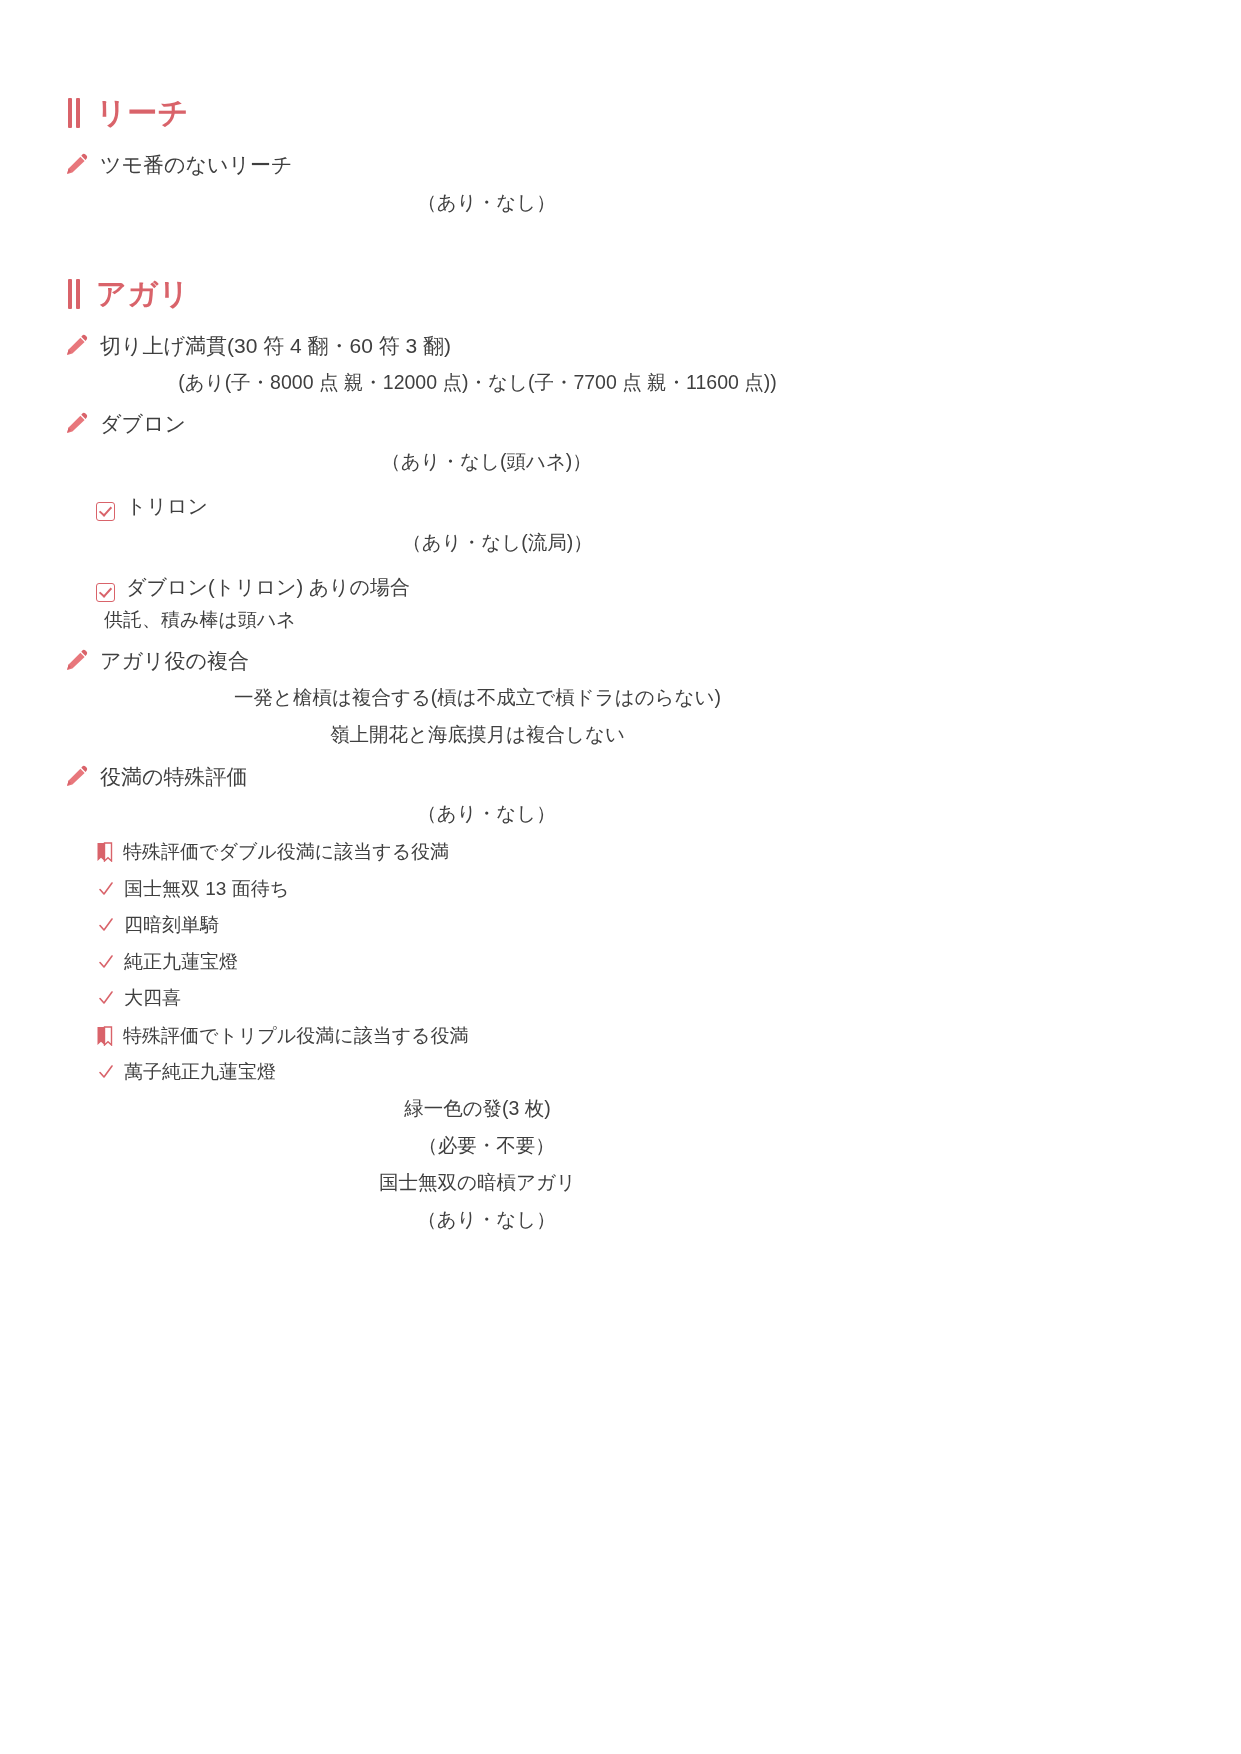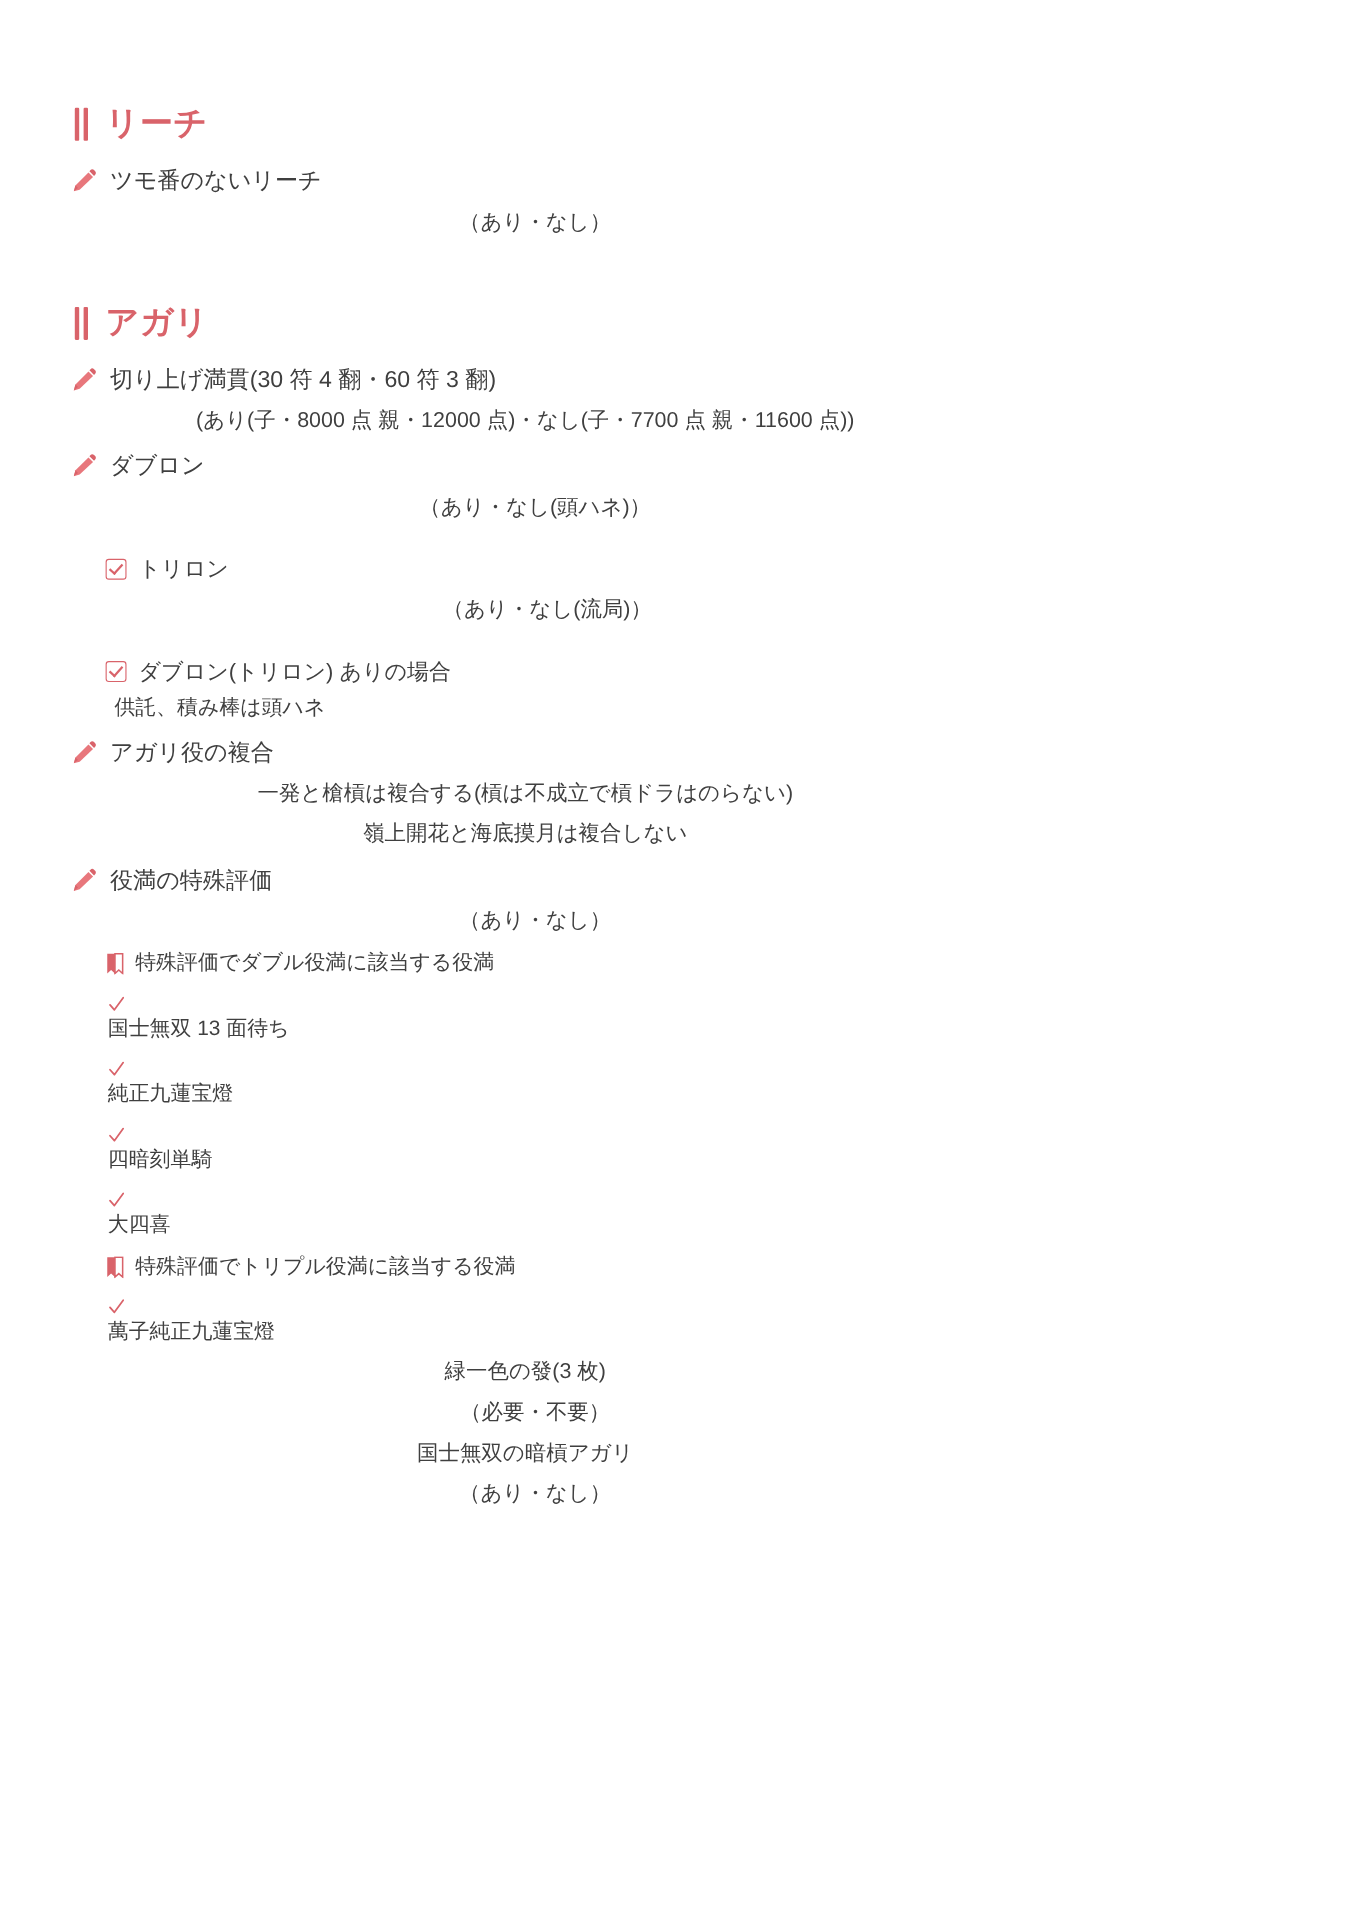--- a/index.html
+++ b/index.html
@@ -83,22 +83,22 @@
   }
   .pencil-label {
     font-size: 21px;
     line-height: 1.5;
     color: #3f3f3f;
   }
 
   
   .check-item {
     display: flex;
-    align-items: flex-start;
-    margin: 26px 0 2px 36px;
+    align-items: flex-end;
+    margin: 14px 0 2px 36px;
   }
   .check-box {
     flex: 0 0 auto;
     width: 19px;
     height: 19px;
     margin-right: 11px;
     margin-top: 5px;
     border: 1.6px solid #d9636a;
     border-radius: 3px;
     position: relative;
@@ -138,21 +138,20 @@
     font-size: 19px;
     line-height: 1.5;
     color: #3f3f3f;
   }
 
   
   .tick-item {
     display: flex;
     align-items: flex-start;
     margin: 8px 0 2px 38px;
-    flex-direction: column;
   }
   .tick-icon {
     flex: 0 0 auto;
     width: 16px;
     height: 18px;
     margin-right: 10px;
     margin-top: 5px;
   }
   .tick-label {
     font-size: 19px;
@@ -287,30 +286,30 @@
     </span>
     <span class="tick-label">国士無双 13 面待ち</span>
   </div>
 
   <div class="tick-item">
     <span class="tick-icon">
       <svg viewBox="0 0 16 18" width="16" height="18" aria-hidden="true">
         <path d="M2 9.5 L6 14 L14 3" fill="none" stroke="#d9636a" stroke-width="1.6" stroke-linecap="round" stroke-linejoin="round"></path>
       </svg>
     </span>
+    <span class="tick-label">四暗刻単騎</span>
+  </div>
+
+  <div class="tick-item">
+    <span class="tick-icon">
+      <svg viewBox="0 0 16 18" width="16" height="18" aria-hidden="true">
+        <path d="M2 9.5 L6 14 L14 3" fill="none" stroke="#d9636a" stroke-width="1.6" stroke-linecap="round" stroke-linejoin="round"></path>
+      </svg>
+    </span>
     <span class="tick-label">純正九蓮宝燈</span>
-  </div>
-
-  <div class="tick-item">
-    <span class="tick-icon">
-      <svg viewBox="0 0 16 18" width="16" height="18" aria-hidden="true">
-        <path d="M2 9.5 L6 14 L14 3" fill="none" stroke="#d9636a" stroke-width="1.6" stroke-linecap="round" stroke-linejoin="round"></path>
-      </svg>
-    </span>
-    <span class="tick-label">四暗刻単騎</span>
   </div>
 
   <div class="tick-item">
     <span class="tick-icon">
       <svg viewBox="0 0 16 18" width="16" height="18" aria-hidden="true">
         <path d="M2 9.5 L6 14 L14 3" fill="none" stroke="#d9636a" stroke-width="1.6" stroke-linecap="round" stroke-linejoin="round"></path>
       </svg>
     </span>
     <span class="tick-label">大四喜</span>
   </div>

